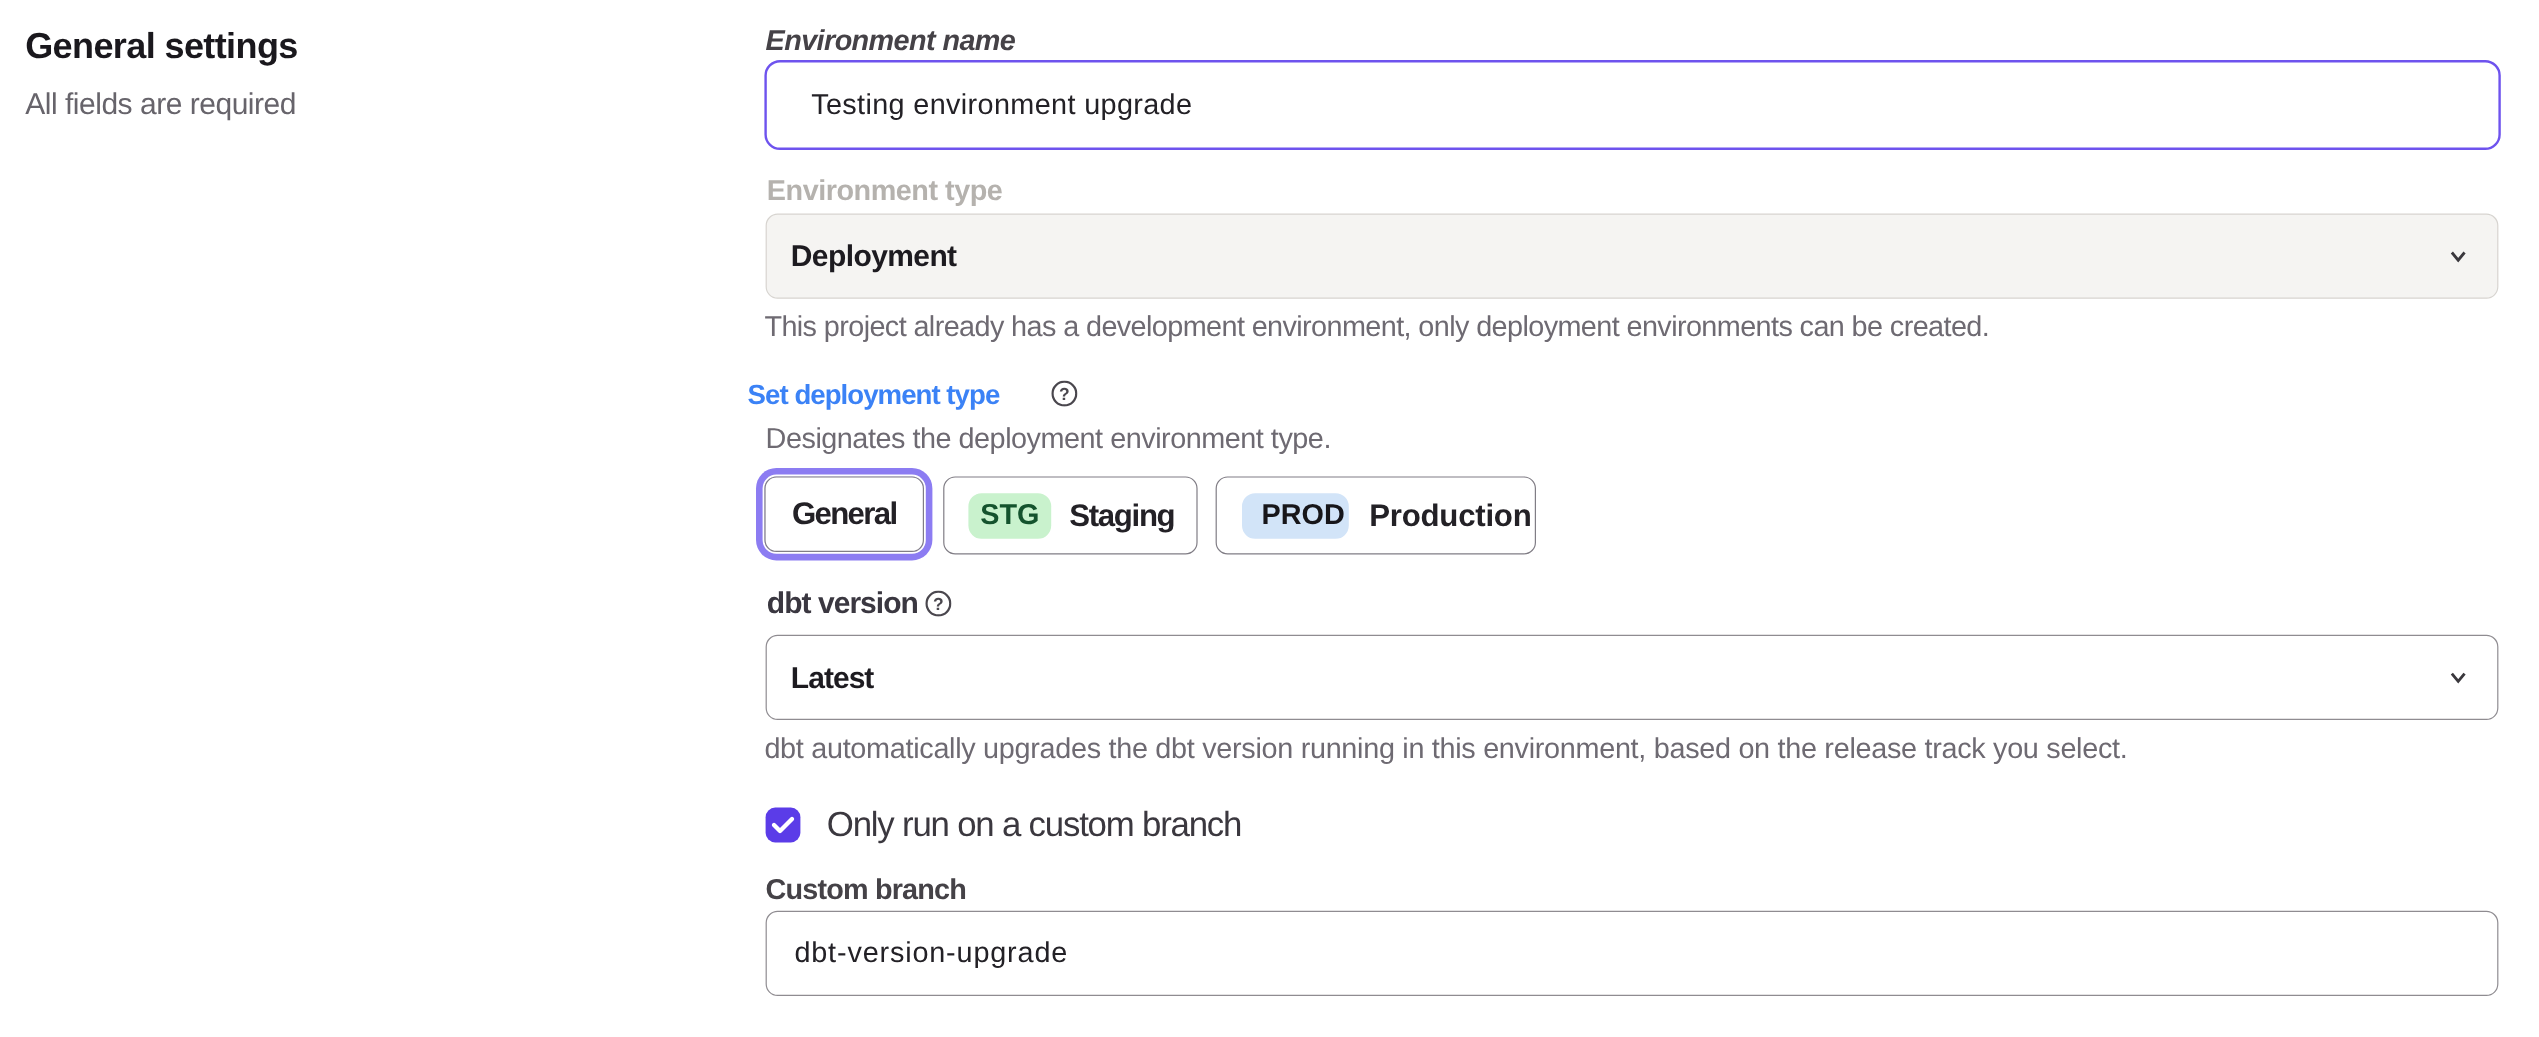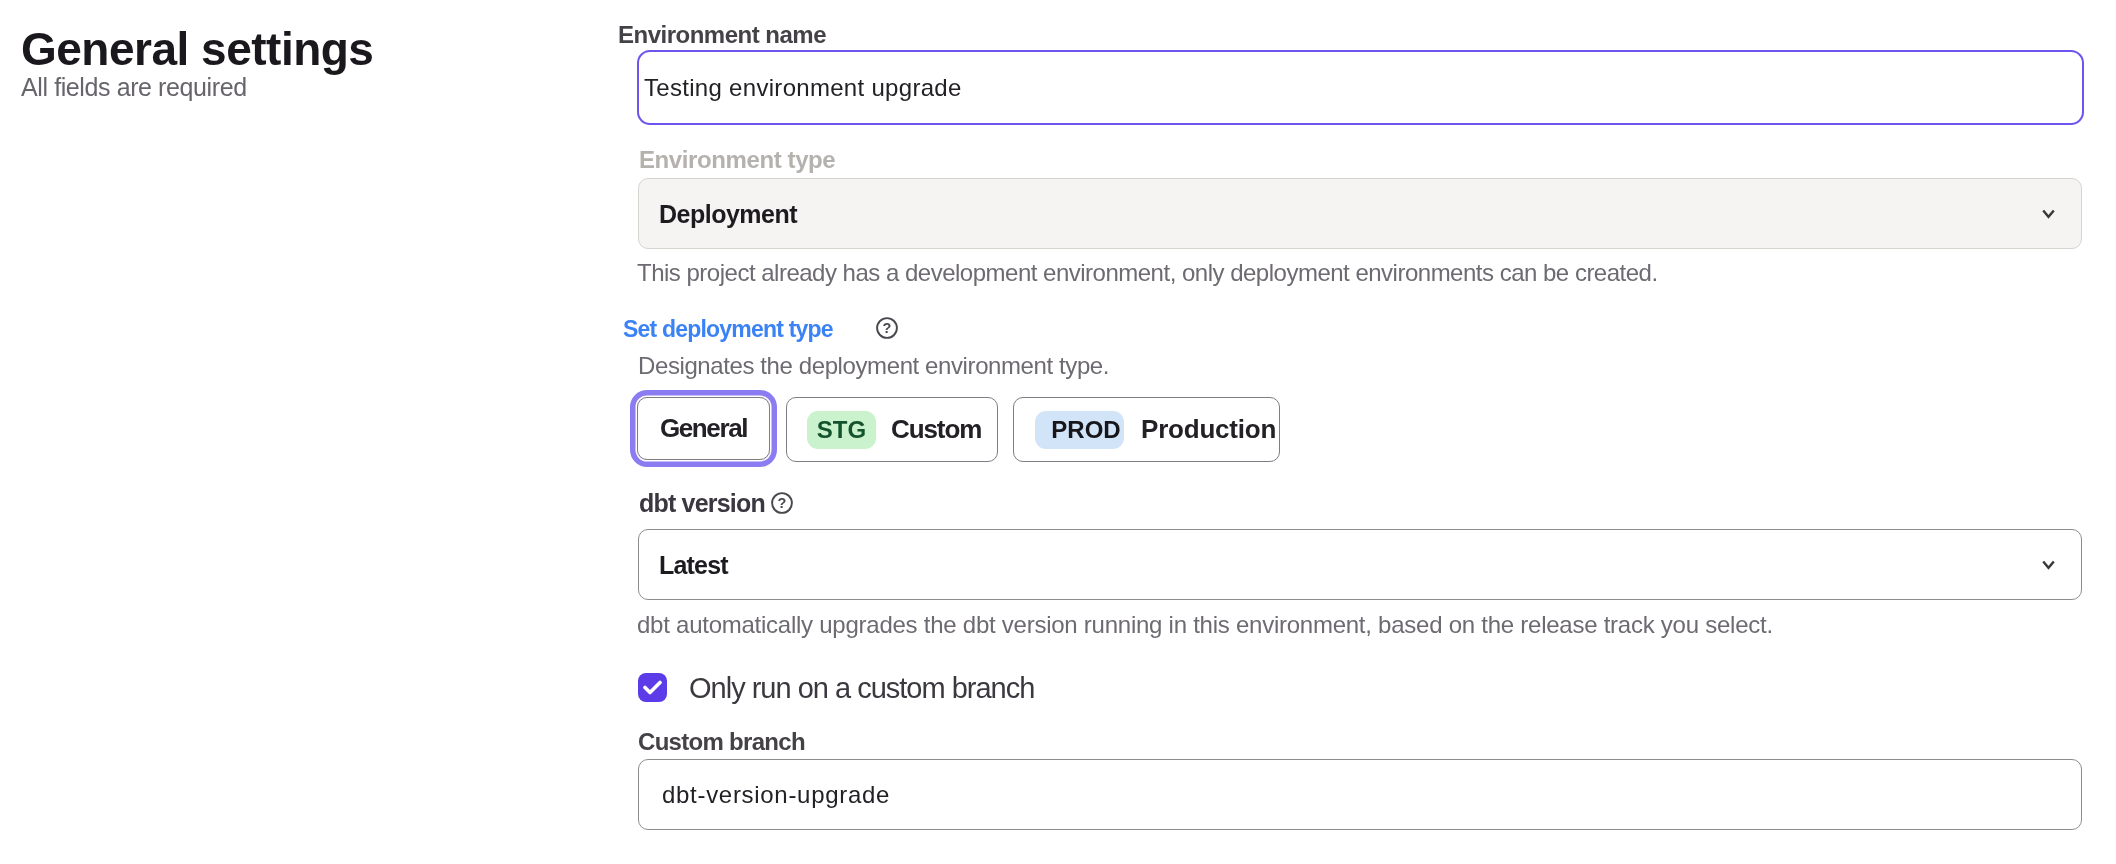--- a/index.html
+++ b/index.html
@@ -8,25 +8,25 @@
   #page { position:relative; width:2116px; height:864px; overflow:hidden; }
   .label { font-size:24px; font-weight:600; color:#454247; }
   .help { font-size:24px; font-weight:400; color:#6e6a72; }
   .fieldbox { left:638px; width:1444px; display:flex; align-items:center; }
   .chev { position:absolute; }
 </style>
 </head>
 <body>
 <div id="page">
 
-  <div class="abs" style="left:21px; top:22px; font-size:46px; font-weight:700; color:#1a181d; letter-spacing:-0.5px;">General settings</div>
+  <div class="abs" style="left:21px; top:22px; font-size:30px; font-weight:700; color:#1a181d; letter-spacing:-0.5px;">General settings</div>
   <div class="abs" style="left:21px; top:73px; font-size:25px; color:#67646b; letter-spacing:-0.4px;">All fields are required</div>
 
-  <div class="abs label" style="left:618px; top:20.5px; letter-spacing:-0.5px;">Environment name</div>
-  <div class="abs fieldbox" style="left:637px; width:1447px; top:50px; height:75px; border:2.8px solid #6e53ee; border-radius:13px; padding-left:5px;">
+  <div class="abs label" style="left:638px; top:20.5px; letter-spacing:-0.5px;font-style:italic;">Environment name</div>
+  <div class="abs fieldbox" style="left:637px; width:1447px; top:50px; height:75px; border:2.8px solid #6e53ee; border-radius:13px; padding-left:37px;">
     <span style="font-size:24px; color:#232126; letter-spacing:0.3px;">Testing environment upgrade</span>
   </div>
 
   <div class="abs label" style="left:639px; top:146px; color:#b5b2ae; letter-spacing:-0.4px;">Environment type</div>
   <div class="abs fieldbox" style="top:178px; height:71px; background:#f5f4f2; border:1.5px solid #d7d4d0; border-radius:10px; padding-left:20px;">
     <span style="font-size:25px; font-weight:700; color:#1d1b20; letter-spacing:-0.5px; margin-top:2px;">Deployment</span>
   </div>
   <svg class="chev" style="left:2042px; top:209px;" width="13" height="10" viewBox="0 0 13 10">
       <path d="M1.2 1.4 L6.5 7.8 L11.8 1.4" fill="none" stroke="#3a383d" stroke-width="2.4"></path>
     </svg>
@@ -37,21 +37,21 @@
     <circle cx="11" cy="11" r="9.9" fill="none" stroke="#4a474e" stroke-width="1.9"></circle>
     <text x="11" y="16.2" text-anchor="middle" font-family="Liberation Sans" font-size="14.5px" font-weight="700" fill="#4a474e">?</text>
   </svg>
   <div class="abs help" style="left:638px; top:352px; letter-spacing:-0.4px;">Designates the deployment environment type.</div>
 
   <div class="abs" style="left:637px; top:397px; width:133px; height:63px; border:1.3px solid #807d85; border-radius:10px; box-shadow:0 0 0 1.5px #fff, 0 0 0 7px #8c7cf2; display:flex; align-items:center; justify-content:center;">
     <span style="font-size:26px; font-weight:700; color:#232126; letter-spacing:-1.4px;">General</span>
   </div>
   <div class="abs" style="left:786px; top:397px; width:212px; height:65px; border:1.3px solid #807d85; border-radius:10px; display:flex; align-items:center;">
     <span style="margin-left:20px; width:69px; height:38px; background:#c9f2cd; border-radius:11px; display:flex; align-items:center; justify-content:center; font-size:24px; font-weight:700; color:#14532d;">STG</span>
-    <span style="margin-left:15px; font-size:26px; font-weight:700; color:#232126; letter-spacing:-1.1px;">Custom</span>
+    <span style="margin-left:15px; font-size:26px; font-weight:700; color:#232126; letter-spacing:-1.1px;">Staging</span>
   </div>
   <div class="abs" style="left:1013px; top:397px; width:267px; height:65px; border:1.3px solid #807d85; border-radius:10px; display:flex; align-items:center;">
     <span style="margin-left:21px; width:89px; height:38px; background:#d2e4f8; border-radius:11px; display:flex; align-items:center; justify-content:center; font-size:24px; font-weight:700; color:#17161a;padding-left:13px;">PROD</span>
     <span style="margin-left:17px; font-size:26px; font-weight:700; color:#232126; letter-spacing:-0.2px;">Production</span>
   </div>
 
   <div class="abs" style="left:639px; top:489px; font-size:25px; font-weight:700; color:#3a3740; letter-spacing:-0.8px;">dbt version</div>
   <svg class="abs" style="left:771px; top:492px;" width="22" height="22" viewBox="0 0 22 22">
     <circle cx="11" cy="11" r="9.9" fill="none" stroke="#4a474e" stroke-width="1.9"></circle>
     <text x="11" y="16.2" text-anchor="middle" font-family="Liberation Sans" font-size="14.5px" font-weight="700" fill="#4a474e">?</text>

